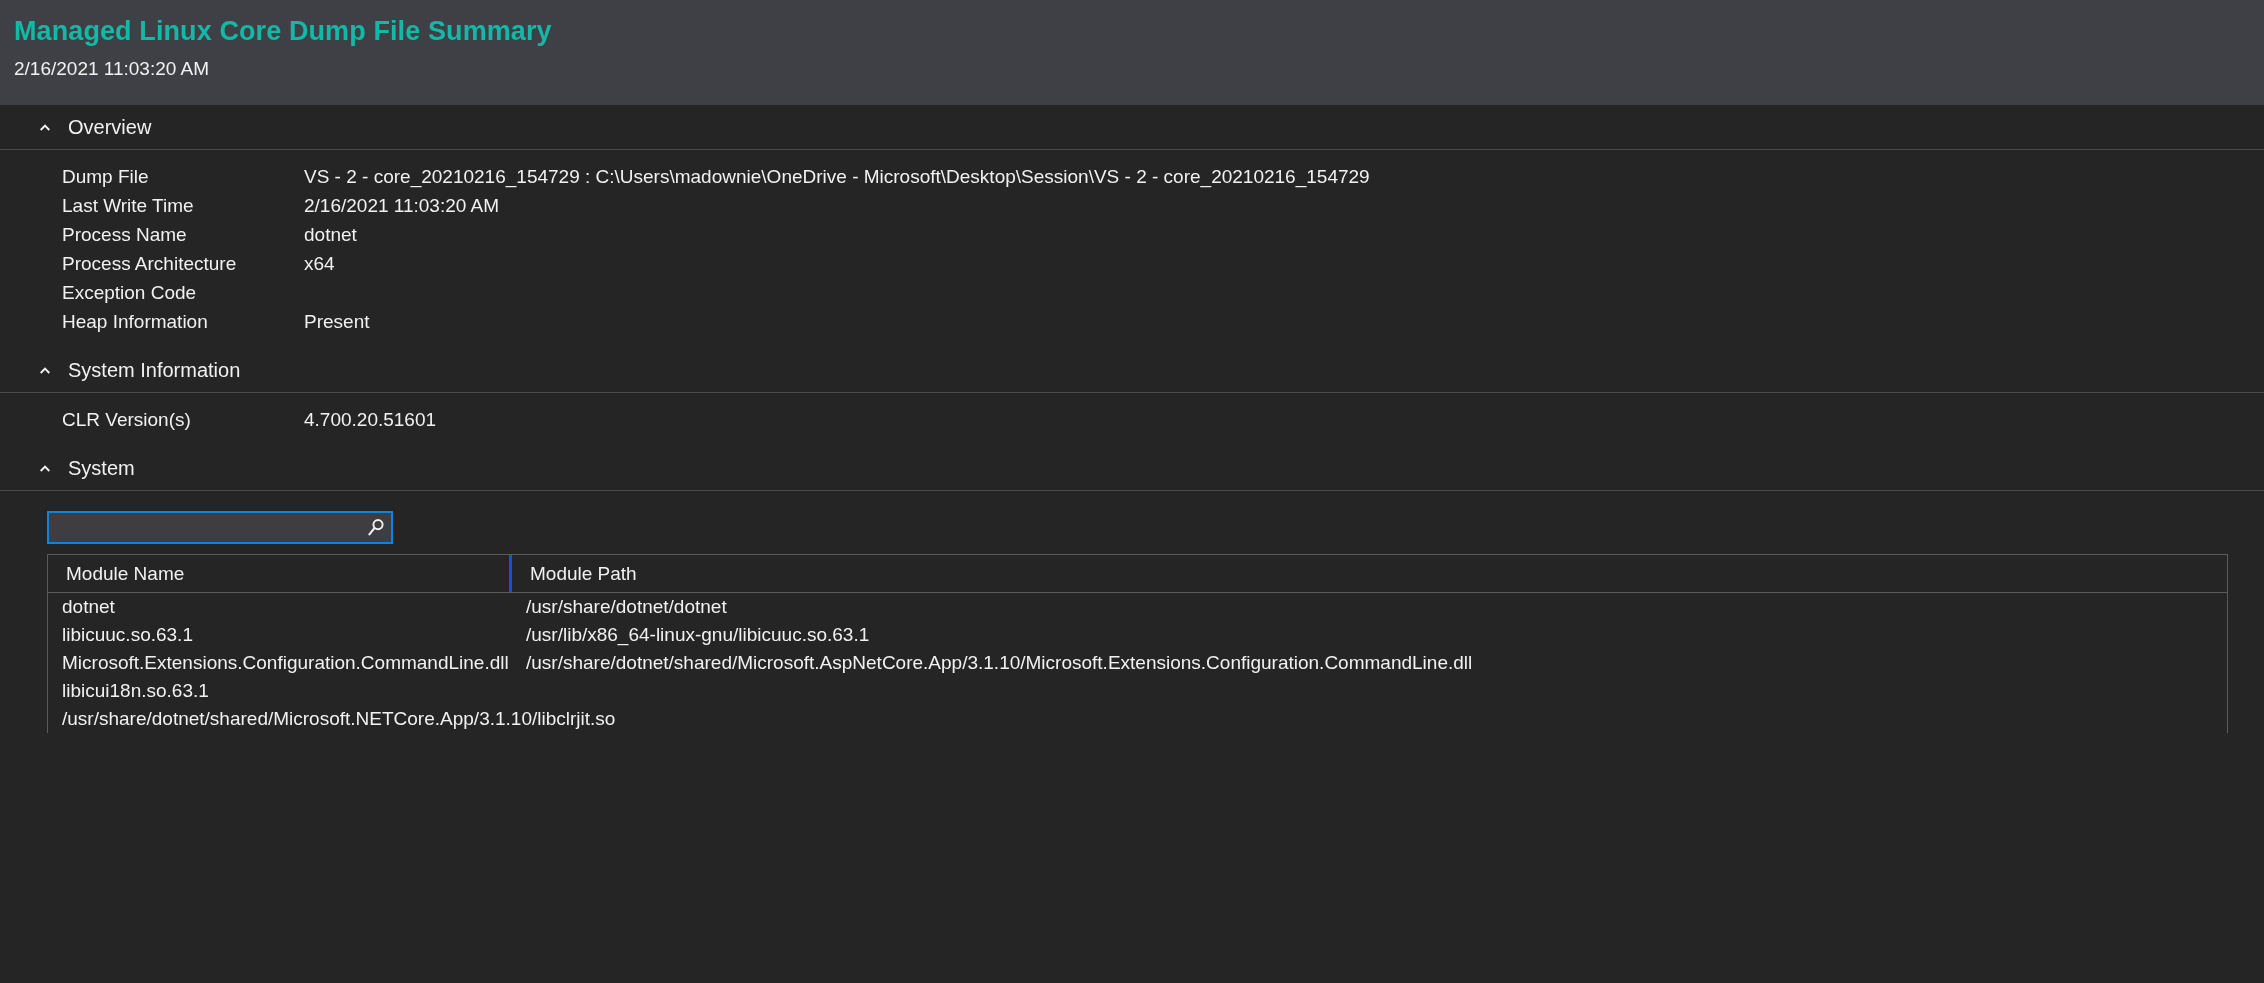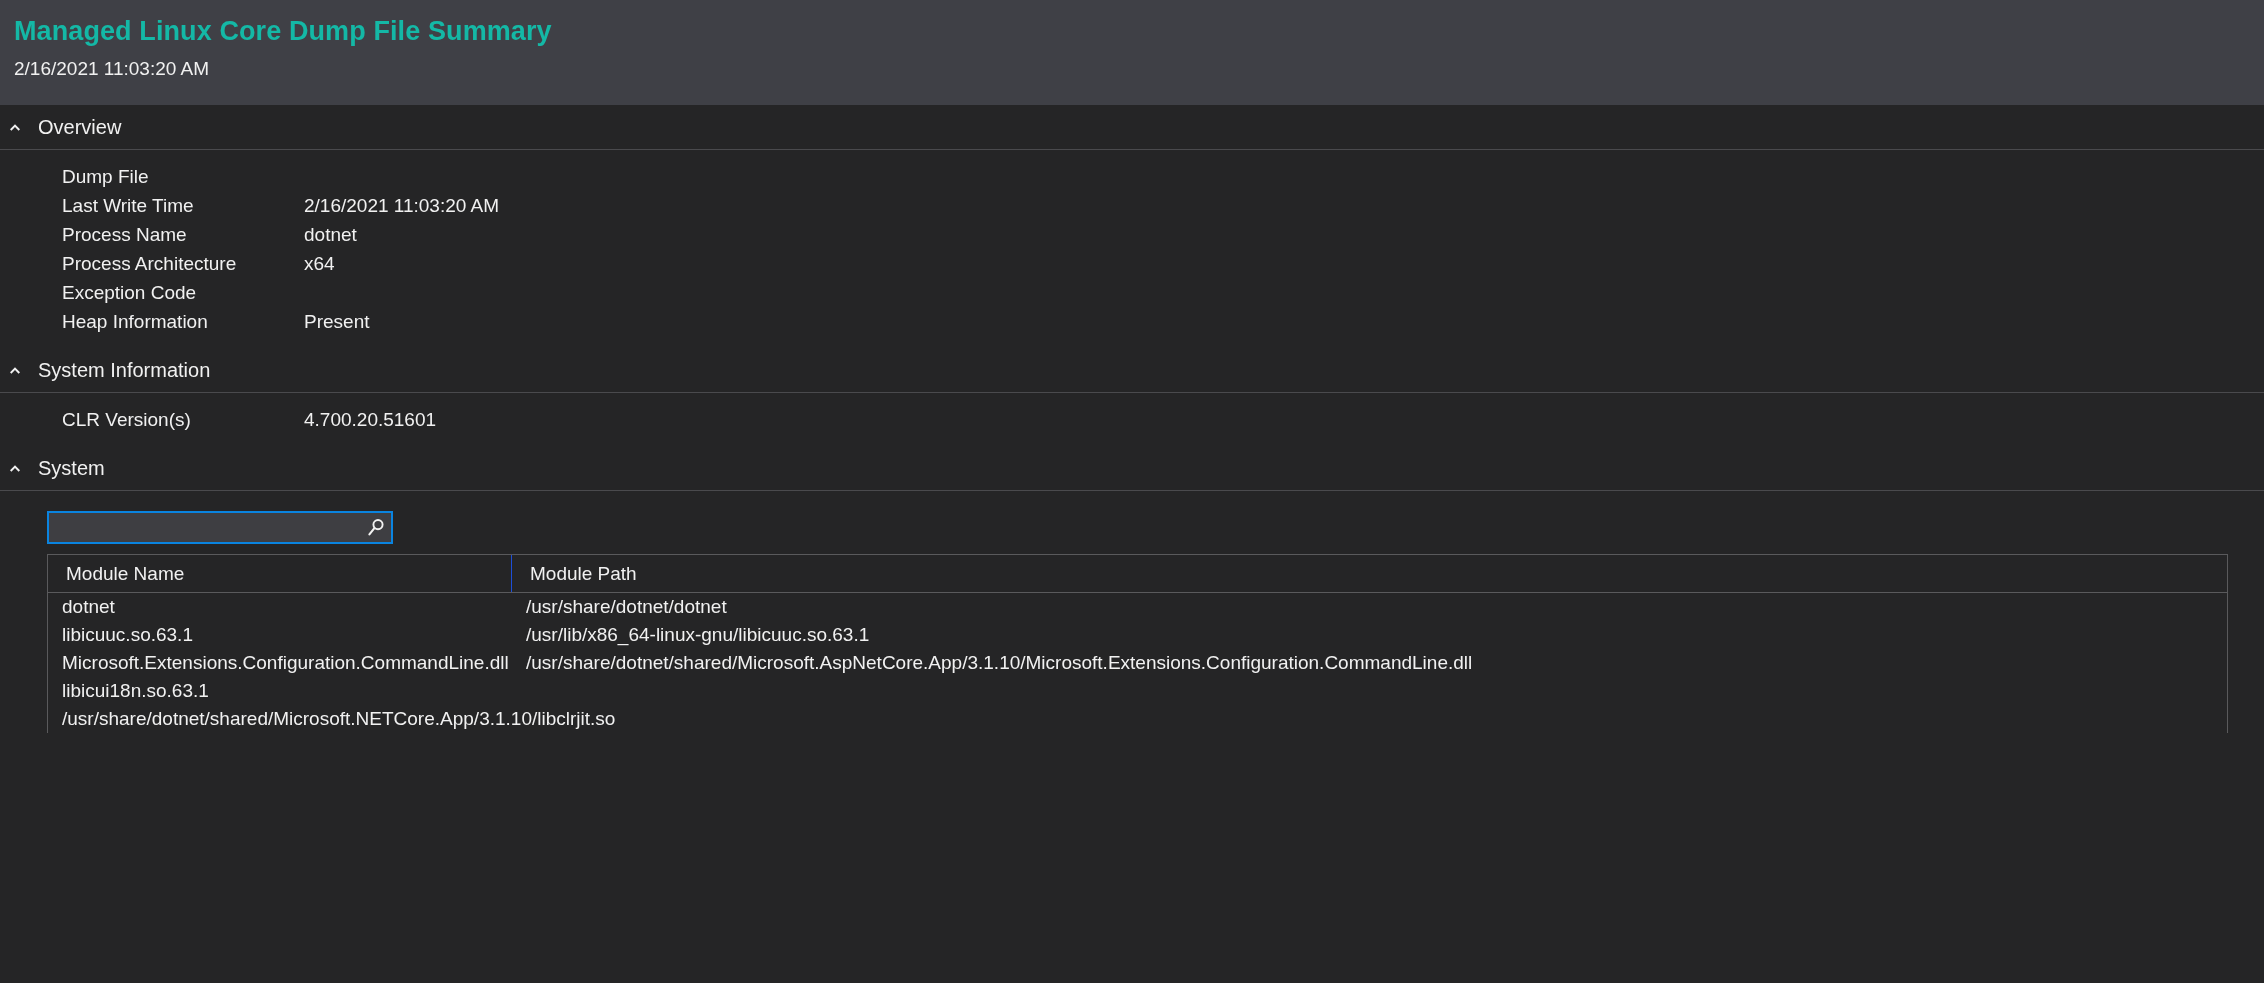--- a/index.html
+++ b/index.html
@@ -30,21 +30,21 @@
     font-size: 19px;
     line-height: 30px;
     margin-top: 6px;
   }
 
   
   .section-head {
     display: flex;
     align-items: center;
     height: 44px;
-    padding-left: 4px;
+    padding-left: 34px;
     cursor: pointer;
     user-select: none;
     text-align: right;
   }
   .chevron {
     width: 22px; height: 22px;
     display: inline-flex;
     align-items: center;
     justify-content: center;
     margin-right: 12px;
@@ -135,21 +135,21 @@
     background: #252526;
   }
   .th {
     color: #F1F1F1;
     font-size: 19px;
     line-height: 38px;
     padding-left: 18px;
     cursor: pointer;
     user-select: none;
   }
-  .col-name { width: 464px; flex: 0 0 464px; border-right: 1px solid #1d4ed8; }
+  .col-name { width: 464px; flex: 0 0 464px; border-right: 3px solid #1d4ed8; }
   .col-path { flex: 1 1 auto; }
 
   .grid-row { display: flex; height: 28px; }
   .td {
     color: #F1F1F1;
     font-size: 19px;
     line-height: 28px;
     padding-left: 14px;
     white-space: pre;
     overflow: hidden;
@@ -170,20 +170,21 @@
         <path d="M4 11.3 L9 6.3 L14 11.3 L12.6 12.7 L9 9.1 L5.4 12.7 Z" fill="#F1F1F1"></path>
       </svg>
   </span>
   <span class="section-title">Overview</span>
 </div>
 <div class="rule"></div>
 
 <div class="kv">
   <div class="kv-row">
     <div class="kv-key">Dump File</div>
+    <div class="kv-val">VS - 2 - core_20210216_154729 : C:\Users\madownie\OneDrive - Microsoft\Desktop\Session\VS - 2 - core_20210216_154729</div>
   </div>
   <div class="kv-row">
     <div class="kv-key">Last Write Time</div>
     <div class="kv-val">2/16/2021 11:03:20 AM</div>
   </div>
   <div class="kv-row">
     <div class="kv-key">Process Name</div>
     <div class="kv-val">dotnet</div>
   </div>
   <div class="kv-row">

